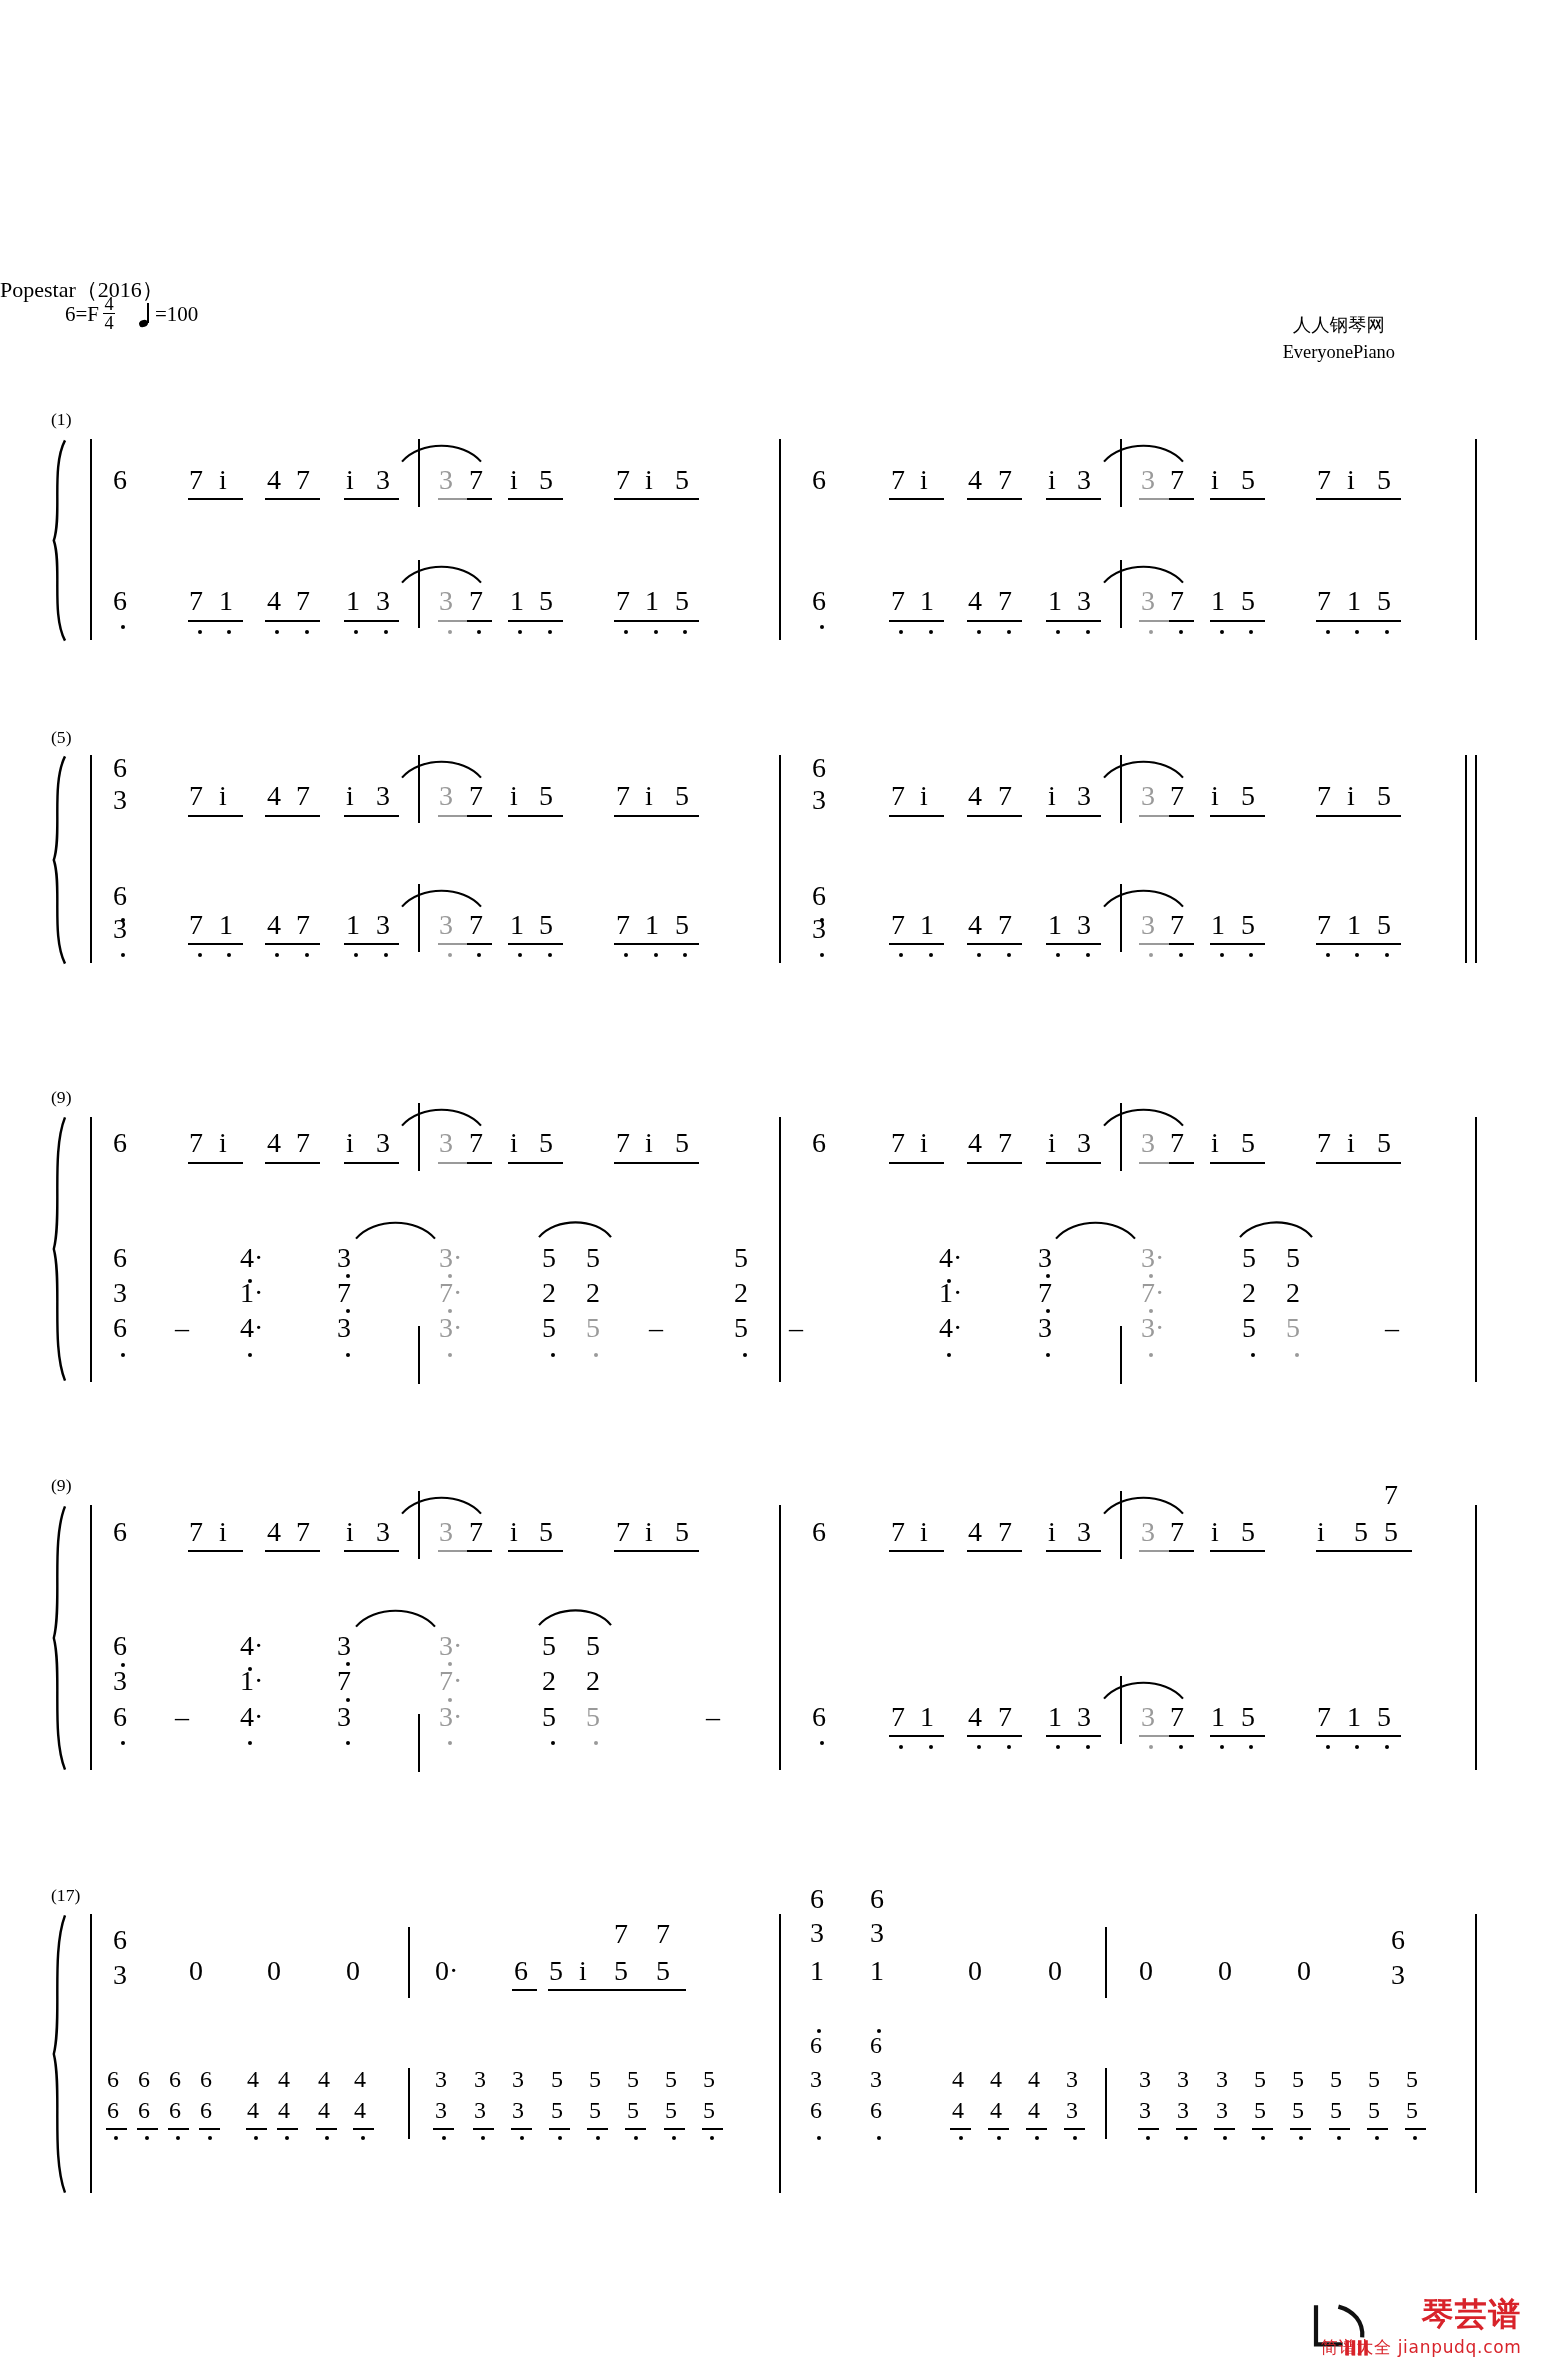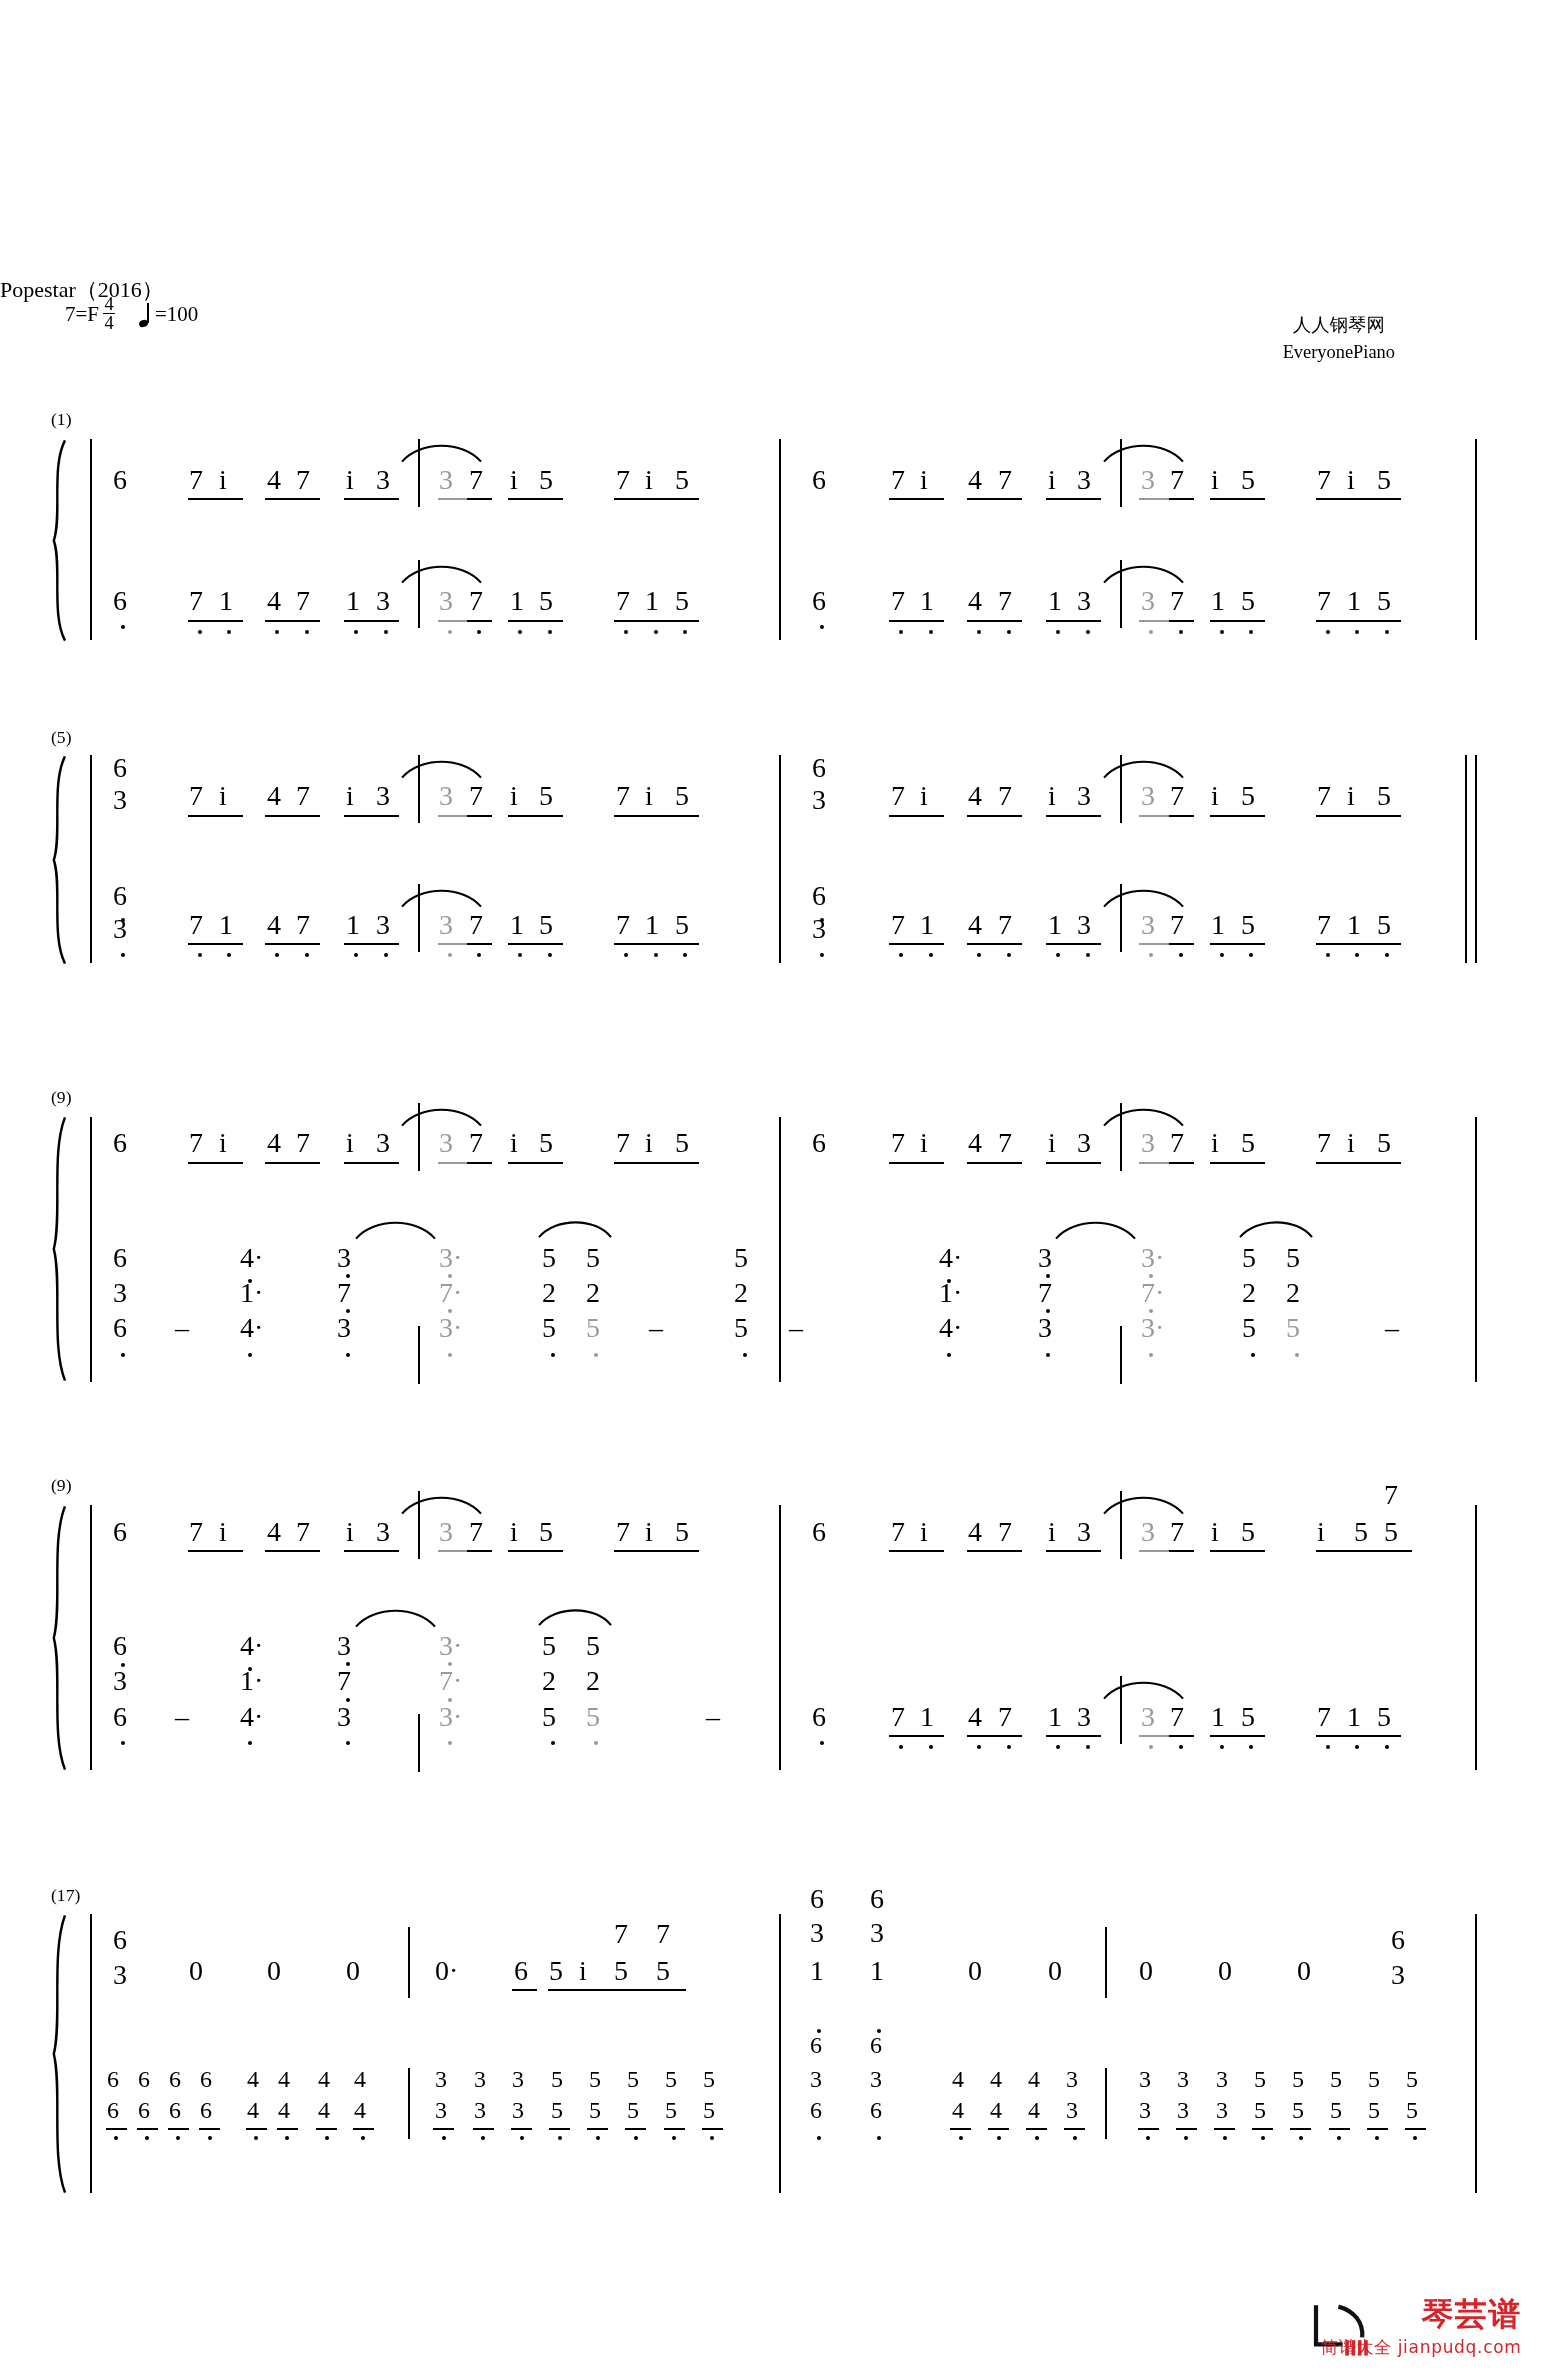--- a/index.html
+++ b/index.html
@@ -201,21 +201,21 @@
   }
 </style>
 </head>
 <body>
 
 <div class="sheet">
 
   <div class="subtitle">Popestar（2016）</div>
 
   <div class="keysig">
-    <span>7=F</span>
+    <span>6=F</span>
     <span class="frac">
       <span class="num">4</span>
       <span class="den">4</span>
     </span>
     <span class="tempo">
       <span class="quarter-note"></span>
       <span>=100</span>
     </span>
   </div>
 

